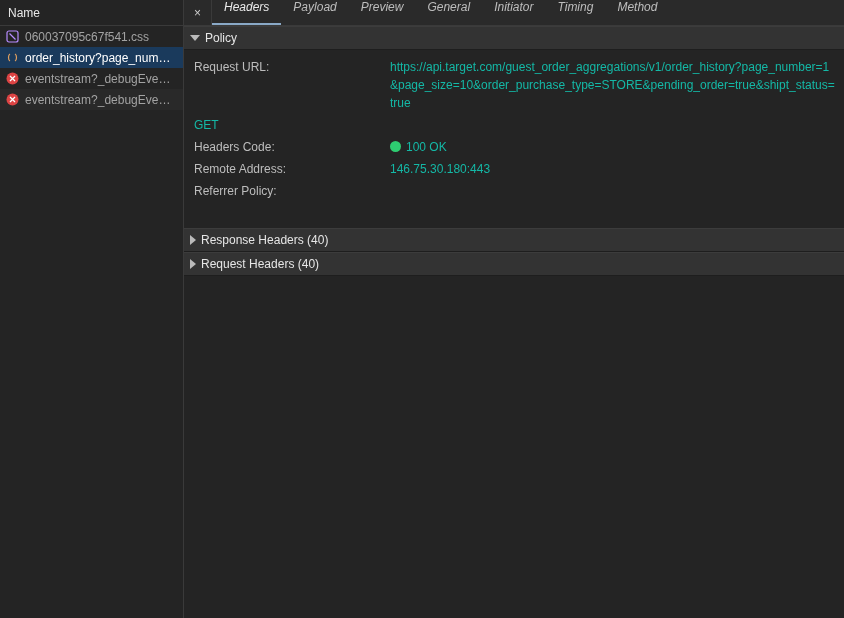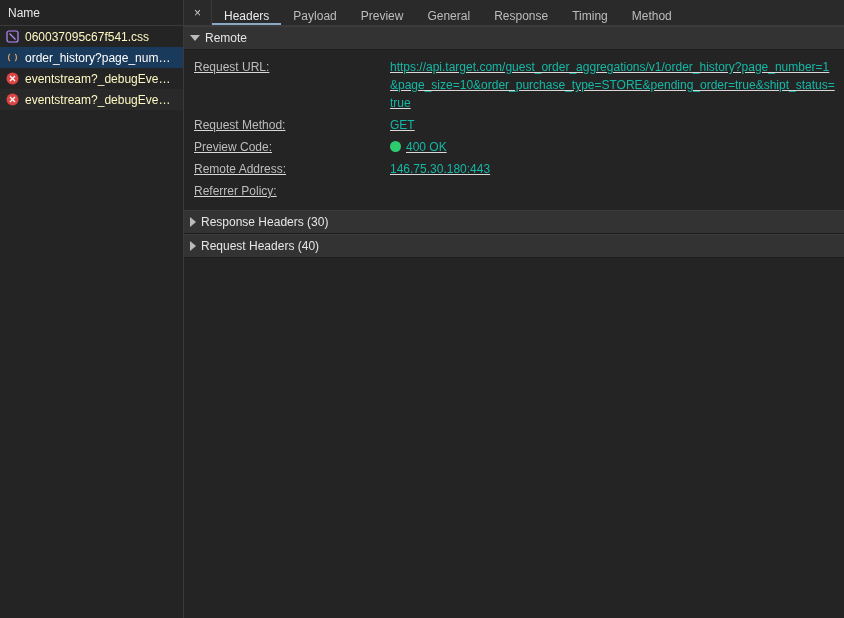--- a/index.html
+++ b/index.html
@@ -40,21 +40,21 @@
     }
     .request-item {
       display: flex;
       align-items: center;
       gap: 6px;
       height: 21px;
       padding: 0 6px;
       white-space: nowrap;
       overflow: hidden;
       text-overflow: ellipsis;
-      color: #fef9c3;
+      color: #a3a3a3;
       cursor: pointer;
     }
     .request-item.odd { background: #292929; }
     .request-item.selected {
       background: #1a3a5c;
       color: #fff;
     }
     .request-item .lbl {
       overflow: hidden;
       text-overflow: ellipsis;
@@ -87,24 +87,25 @@
       display: flex;
       align-items: center;
       justify-content: center;
       color: #ccc;
       cursor: pointer;
       border-right: 1px solid #3a3a3a;
     }
     .tab {
       padding: 0 12px;
       display: flex;
-      align-items: flex-end;
+      align-items: flex-start;
       color: #bdbdbd;
       cursor: pointer;
       border-bottom: 2px solid transparent;
+      font-style: italic;
     }
     .tab.active {
       color: #eaeaea;
       border-bottom: 2px solid #8aa9c7;
     }
     .details {
       flex: 1;
       overflow: auto;
       min-width: 0;
     }
@@ -127,22 +128,21 @@
     }
     .tri.down {
       border-width: 6px 5px 0 5px;
       border-color: #bbb transparent transparent transparent;
     }
     .tri.right {
       border-width: 5px 0 5px 6px;
       border-color: transparent transparent transparent #bbb;
     }
     .section-body {
-      padding: 6px 8px 8px 10px;
-      text-decoration: underline;
+      padding: 6px 8px 26px 10px;
     }
     .kv-row {
       display: flex;
       padding: 2px 0;
       line-height: 18px;
     }
     .kv-key {
       width: 196px;
       color: #bdbdbd;
       flex-shrink: 0;
@@ -221,64 +221,63 @@
           <div class="tab">
             <span>Payload</span>
           </div>
           <div class="tab">
             <span>Preview</span>
           </div>
           <div class="tab">
             <span>General</span>
           </div>
           <div class="tab">
-            <span>Response</span>
+            <span>Initiator</span>
           </div>
           <div class="tab">
             <span>Timing</span>
           </div>
           <div class="tab">
             <span>Method</span>
           </div>
         </div>
     </div>
 
     <div class="details">
 
       <div class="section-header">
         <span class="tri down"></span>
-        <span>Remote</span>
+        <span>Policy</span>
       </div>
       <div class="section-body">
         <div class="kv-row">
           <div class="kv-key">Request URL:</div>
           <div class="kv-val">https://api.target.com/guest_order_aggregations/v1/order_history?page_number=1&amp;page_size=10&amp;order_purchase_type=STORE&amp;pending_order=true&amp;shipt_status=true</div>
         </div>
         <div class="kv-row">
-          <div class="kv-key">Request Method:</div>
           <div class="kv-val">GET</div>
         </div>
         <div class="kv-row">
-          <div class="kv-key">Preview Code:</div>
+          <div class="kv-key">Headers Code:</div>
           <div class="kv-val">
-            <span class="status-dot"></span><span>400 OK</span>
+            <span class="status-dot"></span><span>100 OK</span>
           </div>
         </div>
         <div class="kv-row">
           <div class="kv-key">Remote Address:</div>
           <div class="kv-val">146.75.30.180:443</div>
         </div>
         <div class="kv-row">
           <div class="kv-key">Referrer Policy:</div>
         </div>
       </div>
 
       <div class="section-header">
         <span class="tri right"></span>
-        <span>Response Headers (30)</span>
+        <span>Response Headers (40)</span>
       </div>
 
       <div class="section-header">
         <span class="tri right"></span>
         <span>Request Headers (40)</span>
       </div>
 
     </div>
   </div>
 </div>

